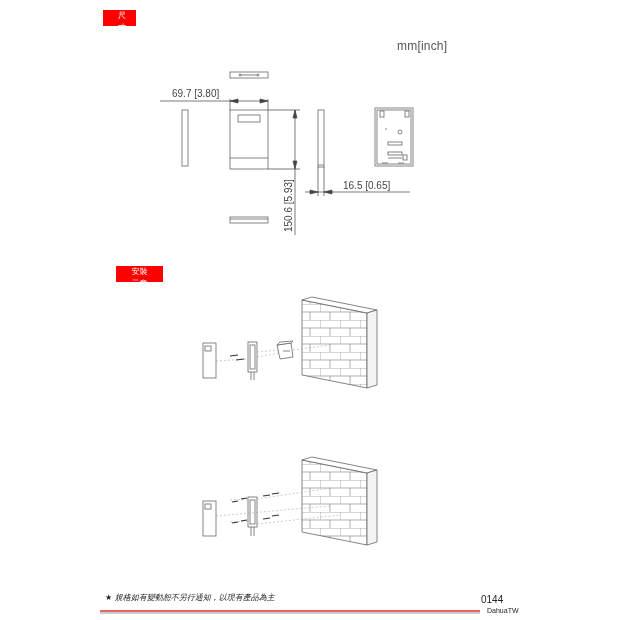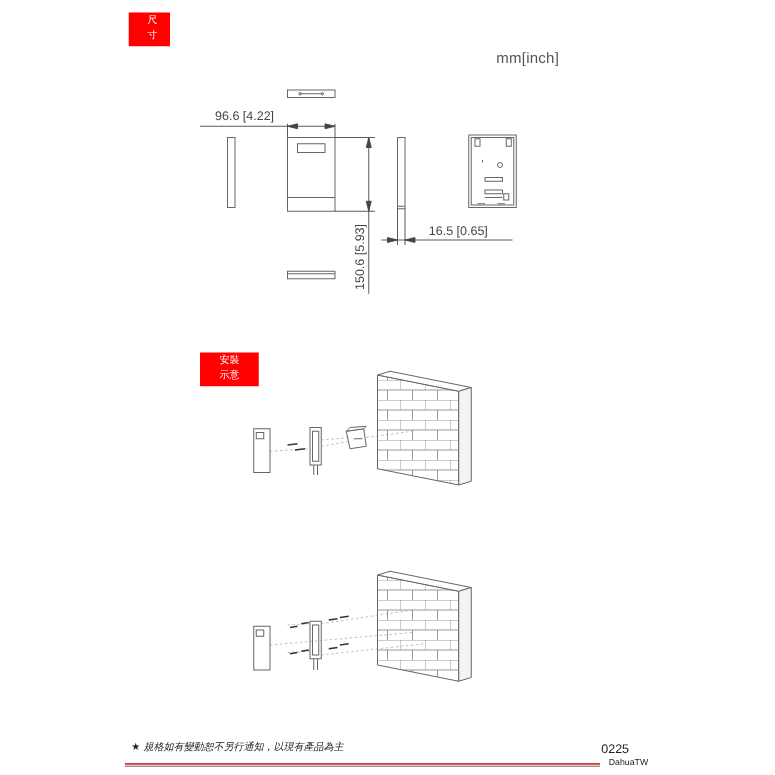--- a/index.html
+++ b/index.html
@@ -1,17 +1,17 @@
 <!DOCTYPE html>
 <html><head>
 <meta charset="utf-8">
 <style>
   html, body { margin:0; padding:0; background:#ffffff; }
   body { width:620px; height:620px; position:relative; overflow:hidden; font-family:"DejaVu Sans", sans-serif; }
-  .section-tag { position:absolute; background:#ff0000; color:#ffffff; font-size:8px; line-height:12px; height:27px; padding:0 15px; box-sizing:border-box; text-align:center; }
+  .section-tag { position:absolute; background:#ff0000; color:#ffffff; font-size:8px; line-height:12px; height:16px; padding:0 15px; box-sizing:border-box; text-align:center; }
   .unit-label { position:absolute; font-family:"Liberation Sans", sans-serif; font-size:12px; color:#555; letter-spacing:0.2px; }
   .dim-text { position:absolute; font-family:"Liberation Sans", sans-serif; font-size:10px; color:#444; white-space:nowrap; }
   .dim-text.vertical { transform:rotate(-90deg); transform-origin:left top; }
   .footer-note { position:absolute; font-size:8px; color:#222; white-space:nowrap; }
   .footer-code { position:absolute; font-family:"Liberation Sans", sans-serif; font-size:10px; color:#222; }
   .footer-brand { position:absolute; font-family:"Liberation Sans", sans-serif; font-size:7px; color:#222; }
   svg { position:absolute; left:0; top:0; overflow:visible; }
 </style>
 </head>
 <body>
@@ -68,25 +68,25 @@
     <polygon points="295,169 293,161 297,161"></polygon>
 
     <line x1="318" y1="167" x2="318" y2="196"></line>
     <line x1="324" y1="167" x2="324" y2="196"></line>
     <line x1="305" y1="192" x2="410" y2="192"></line>
     <polygon points="318,192 310,190 310,194"></polygon>
     <polygon points="324,192 332,190 332,194"></polygon>
   </g>
 </svg>
 
-<div class="dim-text" style="left:172px; top:88px;">96.6 [4.22]</div>
+<div class="dim-text" style="left:172px; top:88px;">69.7 [3.80]</div>
 <div class="dim-text vertical" style="left:283px; top:232px;">150.6 [5.93]</div>
 <div class="dim-text" style="left:343px; top:180px;text-align:center;">16.5 [0.65]</div>
 
-<div class="section-tag" style="left:116px; top:282px; width:47px;margin-left:44px;">安裝示意</div>
+<div class="section-tag" style="left:116px; top:266px; width:47px;">安裝示意</div>
 
 <svg width="620" height="620" viewBox="0 0 620 620">
   <defs>
     <pattern id="brick" x="0" y="0" width="20" height="16" patternUnits="userSpaceOnUse">
       <rect width="20" height="16" fill="#fff"></rect>
       <line x1="0" y1="0" x2="20" y2="0" stroke="#777" stroke-width="0.6"></line>
       <line x1="0" y1="8" x2="20" y2="8" stroke="#777" stroke-width="0.6"></line>
       <line x1="0" y1="0" x2="0" y2="8" stroke="#777" stroke-width="0.6"></line>
       <line x1="10" y1="8" x2="10" y2="16" stroke="#777" stroke-width="0.6"></line>
     </pattern>
@@ -152,14 +152,14 @@
     <line x1="272" y1="494" x2="279" y2="493"></line>
     <line x1="263" y1="519" x2="270" y2="518"></line>
     <line x1="272" y1="516" x2="279" y2="515"></line>
   </g>
 
   <line x1="100" y1="611" x2="480" y2="611" stroke="#e03030" stroke-width="1.4"></line>
   <line x1="100" y1="613" x2="480" y2="613" stroke="#999999" stroke-width="1.2"></line>
 </svg>
 
 <div class="footer-note" style="left:105px; top:592px;font-style:italic;">★ 規格如有變動恕不另行通知，以現有產品為主</div>
-<div class="footer-code" style="left:481px; top:594px;">0225</div>
+<div class="footer-code" style="left:481px; top:594px;">0144</div>
 <div class="footer-brand" style="left:487px; top:607px;">DahuaTW</div>
 
 </body></html>

